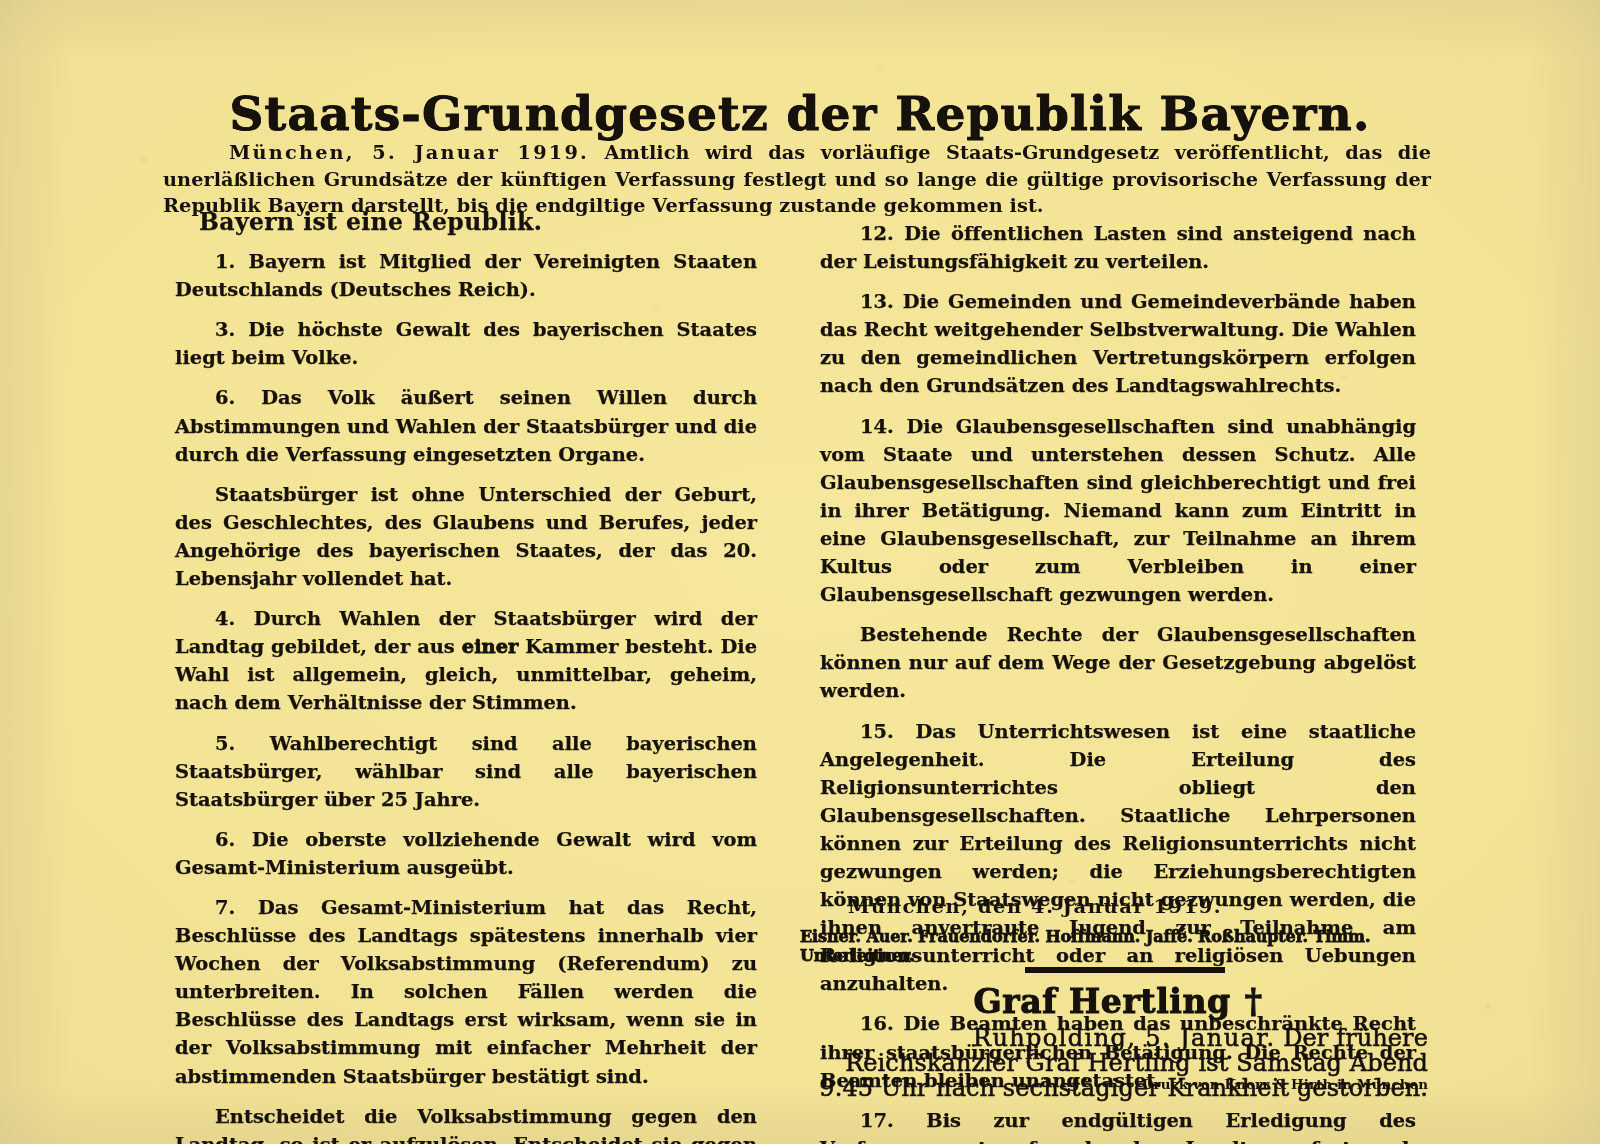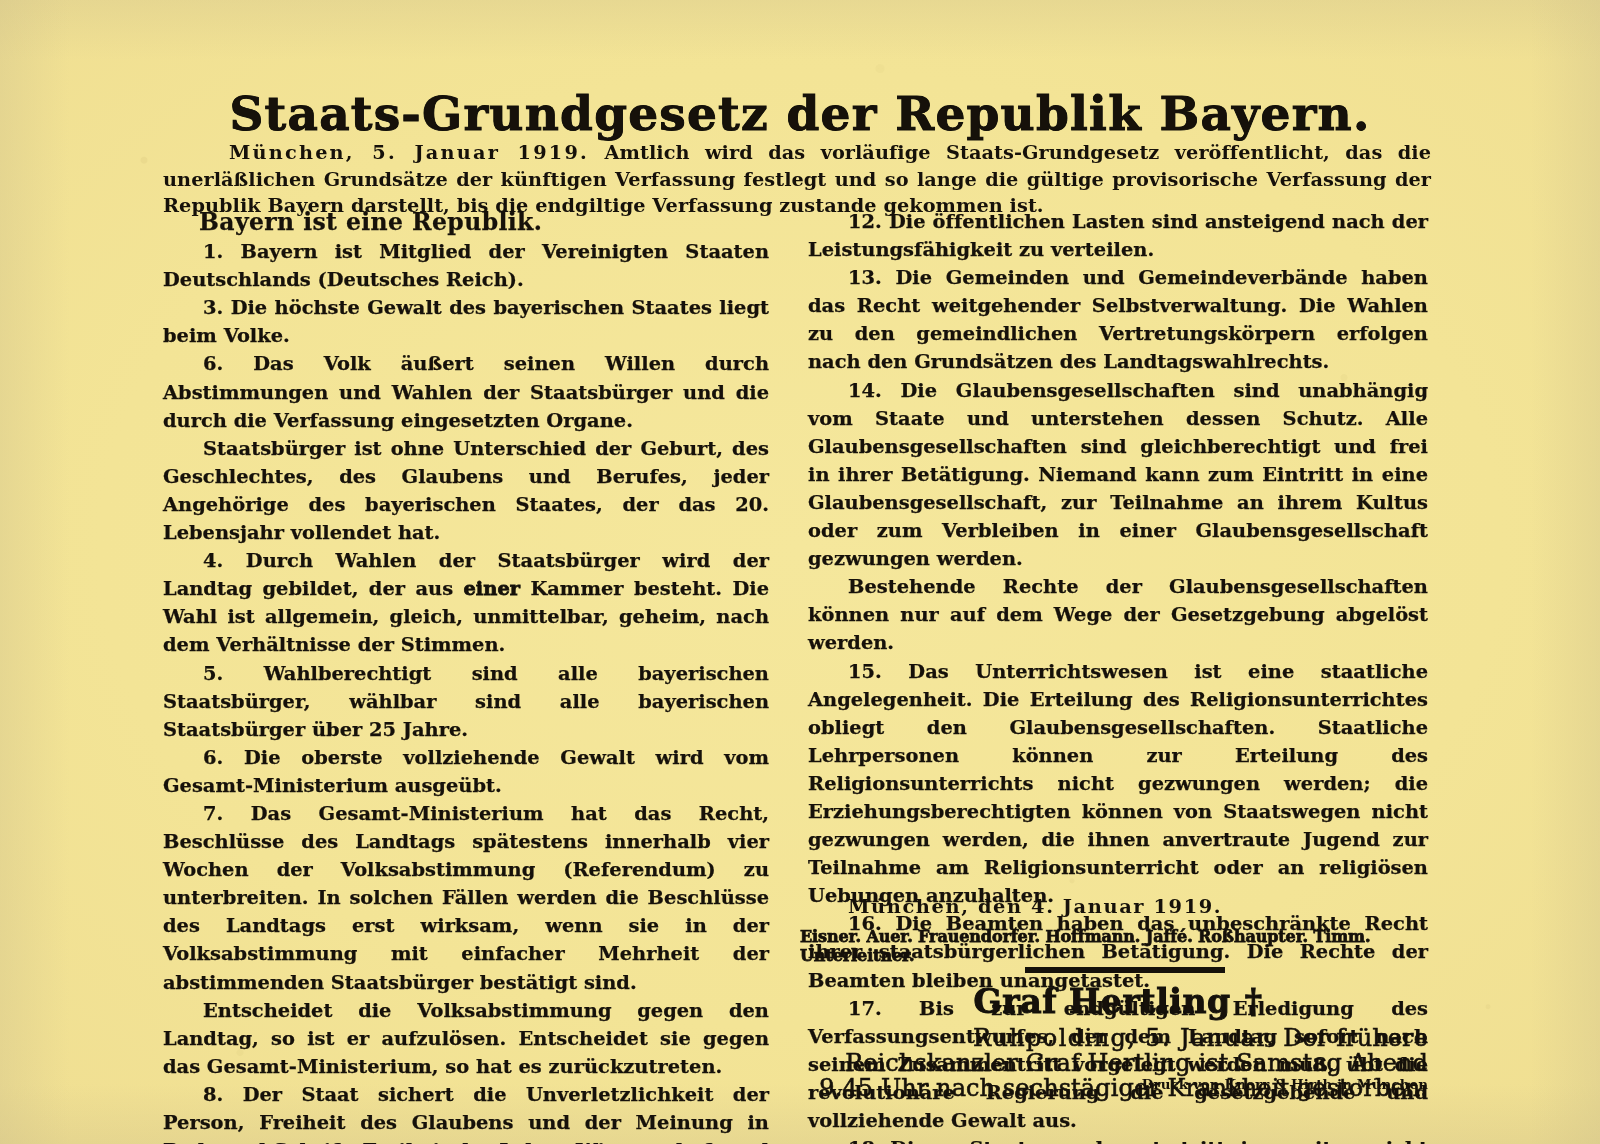--- a/index.html
+++ b/index.html
@@ -95,21 +95,21 @@
     font-size: 19.4px;
     line-height: 28.1px;
     text-align: justify;
     font-weight: 600;
     letter-spacing: .02px;
   }
   #colL { left: 163px; width: 606px; }
   #colR { left: 808px; width: 620px; }
 
   .col p {
-    margin: 0;
+    margin: 12px;
     text-indent: 40px;
     -webkit-text-stroke: .25px #16110a;
   }
 
   .subhead {
     margin: 0 0 2px 0 !important;
     text-indent: 36px !important;
     font-size: 23.5px;
     font-weight: 900;
     letter-spacing: .4px;

